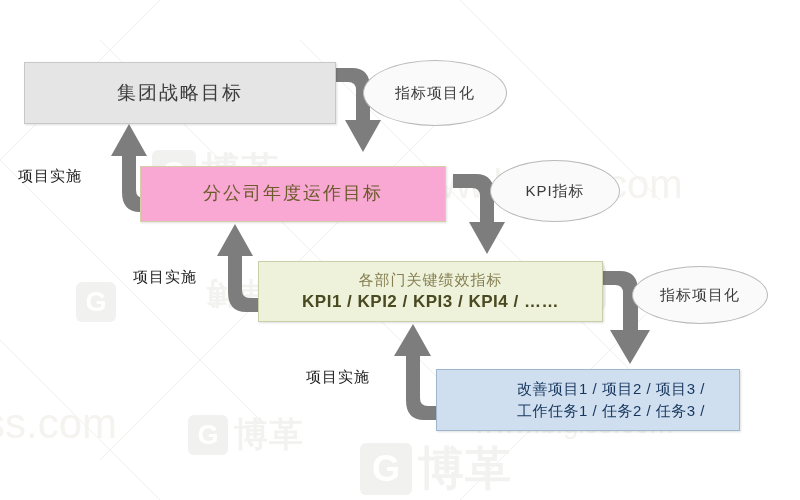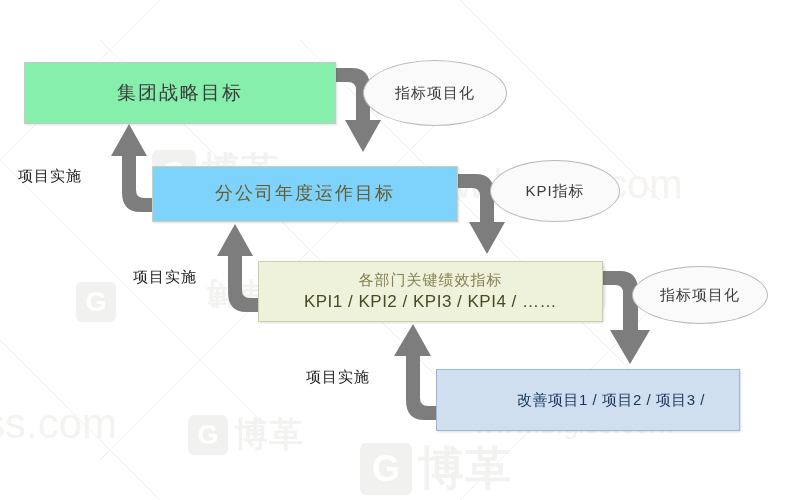--- a/index.html
+++ b/index.html
@@ -83,32 +83,32 @@
     box-sizing: border-box;
     display: flex;
     flex-direction: column;
     align-items: center;
     justify-content: center;
     text-align: center;
     line-height: 1.28;
   }
   .box-strategy {
     left: 24px;  top: 62px;  width: 312px; height: 62px;
-    background: #86efac;
+    background: #e5e5e5;
     border: 1px solid #c8c8c8;
     box-shadow: 1px 1px 2px rgba(0,0,0,0.13);
   }
   .box-strategy .txt {
     font-size: 19px;
     color: #3b3b3b;
     letter-spacing: 2px;
   }
   .box-annual {
-    left: 152px; top: 166px; width: 306px; height: 56px;
-    background: #7dd3fc;
+    left: 140px; top: 166px; width: 306px; height: 56px;
+    background: #f9a8d4;
     border: 1px solid #d4cfa6;
     box-shadow: 1px 1px 2px rgba(0,0,0,0.13);
   }
   .box-annual .txt {
     font-size: 18px;
     color: #6b5a2a;
     letter-spacing: 2px;
   }
   .box-kpi {
     left: 258px; top: 261px; width: 345px; height: 61px;
@@ -116,21 +116,21 @@
     border: 1px solid #c9cfa8;
     box-shadow: 1px 1px 2px rgba(0,0,0,0.13);
   }
   .box-kpi .txt-main {
     font-size: 15px;
     color: #857f52;
     letter-spacing: 1px;
   }
   .box-kpi .txt-sub {
     font-size: 17px;
-    font-weight: normal;
+    font-weight: bold;
     color: #4a4a22;
     letter-spacing: 0.5px;
     margin-top: 2px;
   }
   .box-project {
     left: 436px; top: 369px; width: 304px; height: 62px;
     background: #cfdff0;
     border: 1px solid #9fb6cf;
     box-shadow: 1px 1px 2px rgba(0,0,0,0.13);
   }
@@ -325,20 +325,21 @@
       <div class="txt">分公司年度运作目标</div>
     </div>
 
     <div class="box box-kpi">
       <div class="txt-main">各部门关键绩效指标</div>
       <div class="txt-sub">KPI1 / KPI2 / KPI3 / KPI4 / ……</div>
     </div>
 
     <div class="box box-project">
       <div class="txt-line">改善项目1 / 项目2 / 项目3 /</div>
+      <div class="txt-line">工作任务1 / 任务2 / 任务3 /</div>
     </div>
 
     <div class="ellipse ell-bsc">
       <div class="txt">指标项目化</div>
     </div>
     <div class="ellipse ell-kpi">
       <div class="txt">KPI指标</div>
     </div>
     <div class="ellipse ell-proj">
       <div class="txt">指标项目化</div>

